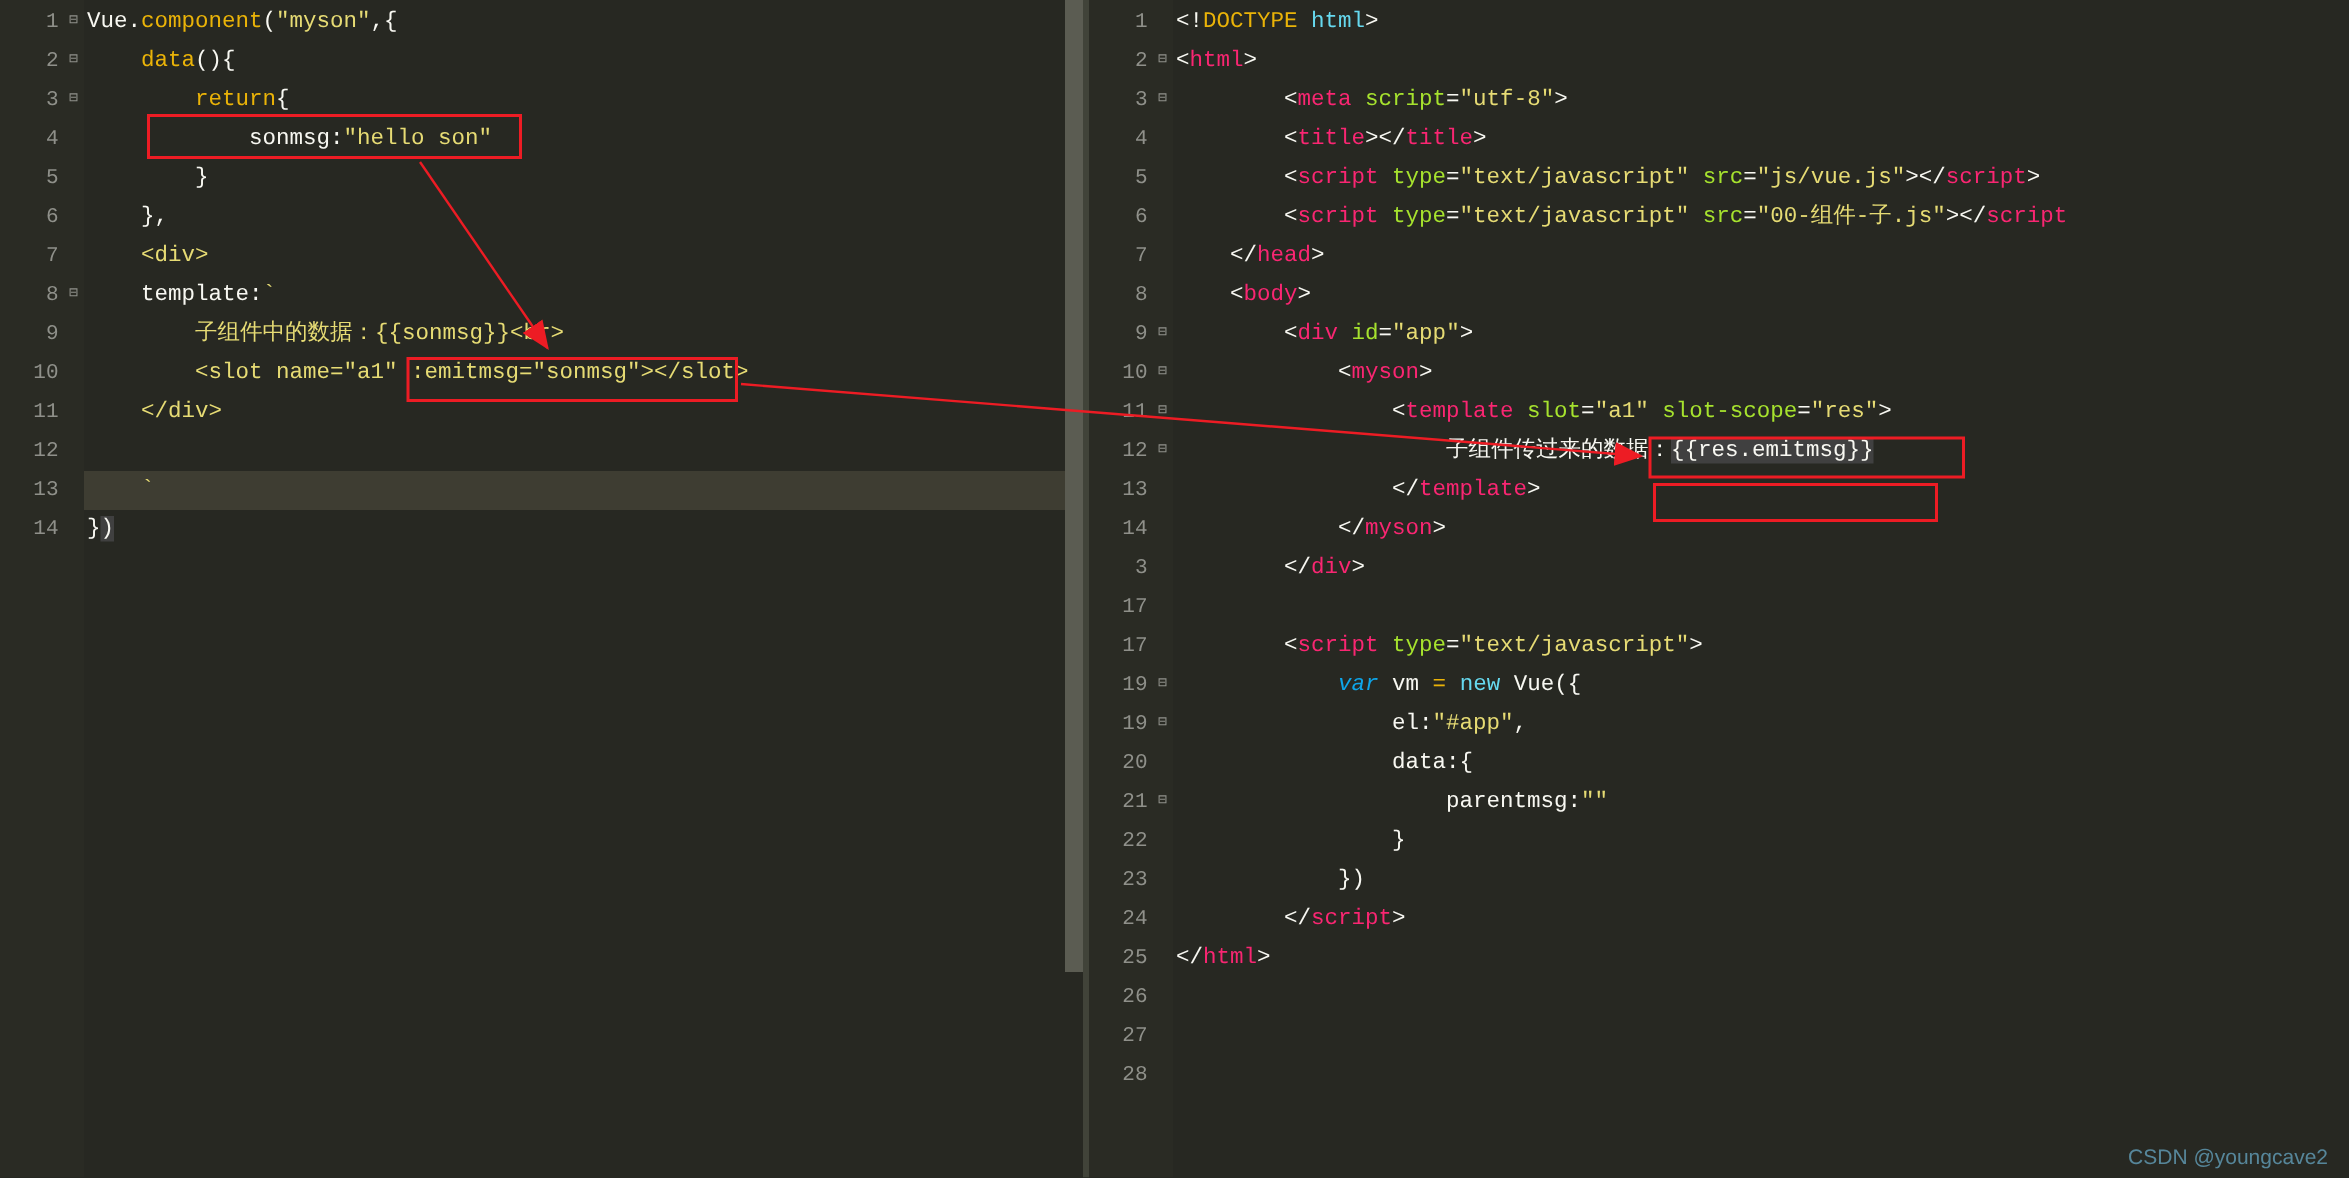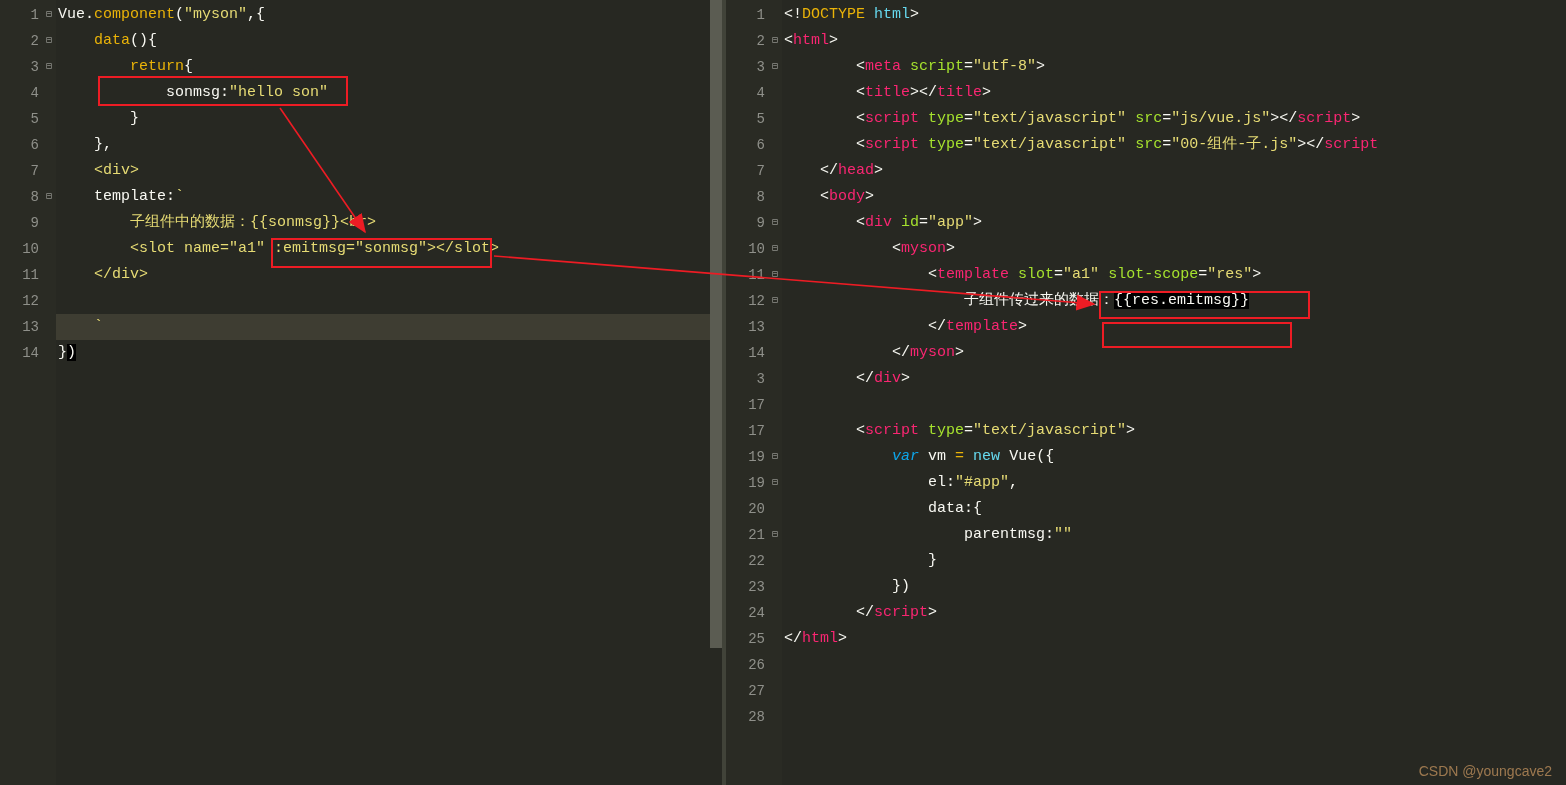--- a/index.html
+++ b/index.html
@@ -73,21 +73,21 @@
     .tk-keyword { color: #0ea5e9; font-style: italic; }
     .tk-keyword-ni { color: #66d9ef; }
     .tk-func { color: #eab308; }
     .tk-string { color: #e6db74; }
     .tk-operator { color: #eab308; }
     .tk-tag { color: #f92672; }
     .tk-attr { color: #a6e22e; }
     .tk-ident { color: #f8f8f2; }
     .tk-white { color: #f8f8f2; }
     .tk-cyan { color: #66d9ef; }
-    .tk-paren-hl { background: #000000; margin-top: 20px; }
+    .tk-paren-hl { background: #404040; margin-top: 20px; }
 
     
     .annot-box {
       position: absolute;
       border: 2px solid #ed1c24;
       pointer-events: none;
     }
     .box1 { left: 98px; top: 76px; width: 250px; height: 30px; }
     .box2 { left: 271px; top: 238px; width: 221px; height: 30px; }
     .box3 { left: 1099px; top: 291px; width: 211px; height: 28px; }
@@ -96,21 +96,21 @@
     .arrow-svg {
       position: absolute;
       top: 0; left: 0;
       pointer-events: none;
     }
 
     .watermark {
       position: absolute;
       bottom: 6px;
       right: 14px;
-      color: #fdba74;
+      color: #7dd3fc;
       font-size: 14px;
       font-family: Arial, sans-serif;
       opacity: 0.55;
       margin-left: 21px;
     }
 
     .scrollbar-track {
       position: absolute;
       right: 0;
       top: 0;

